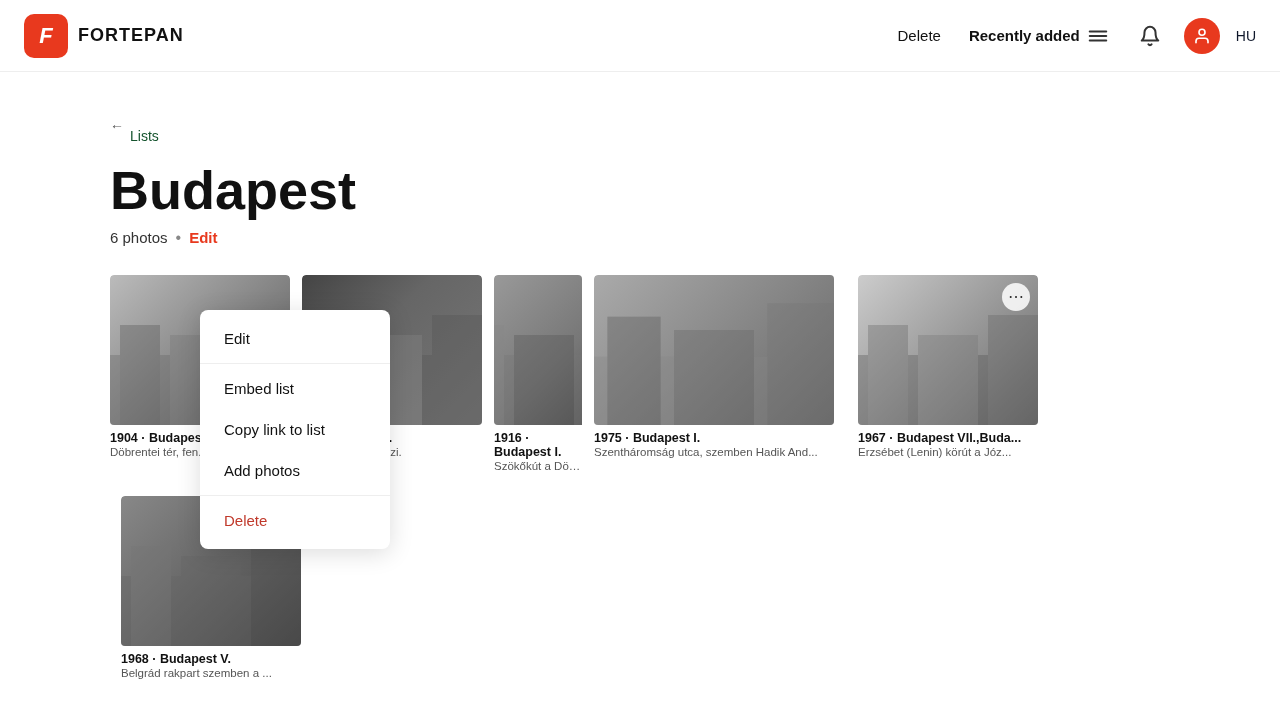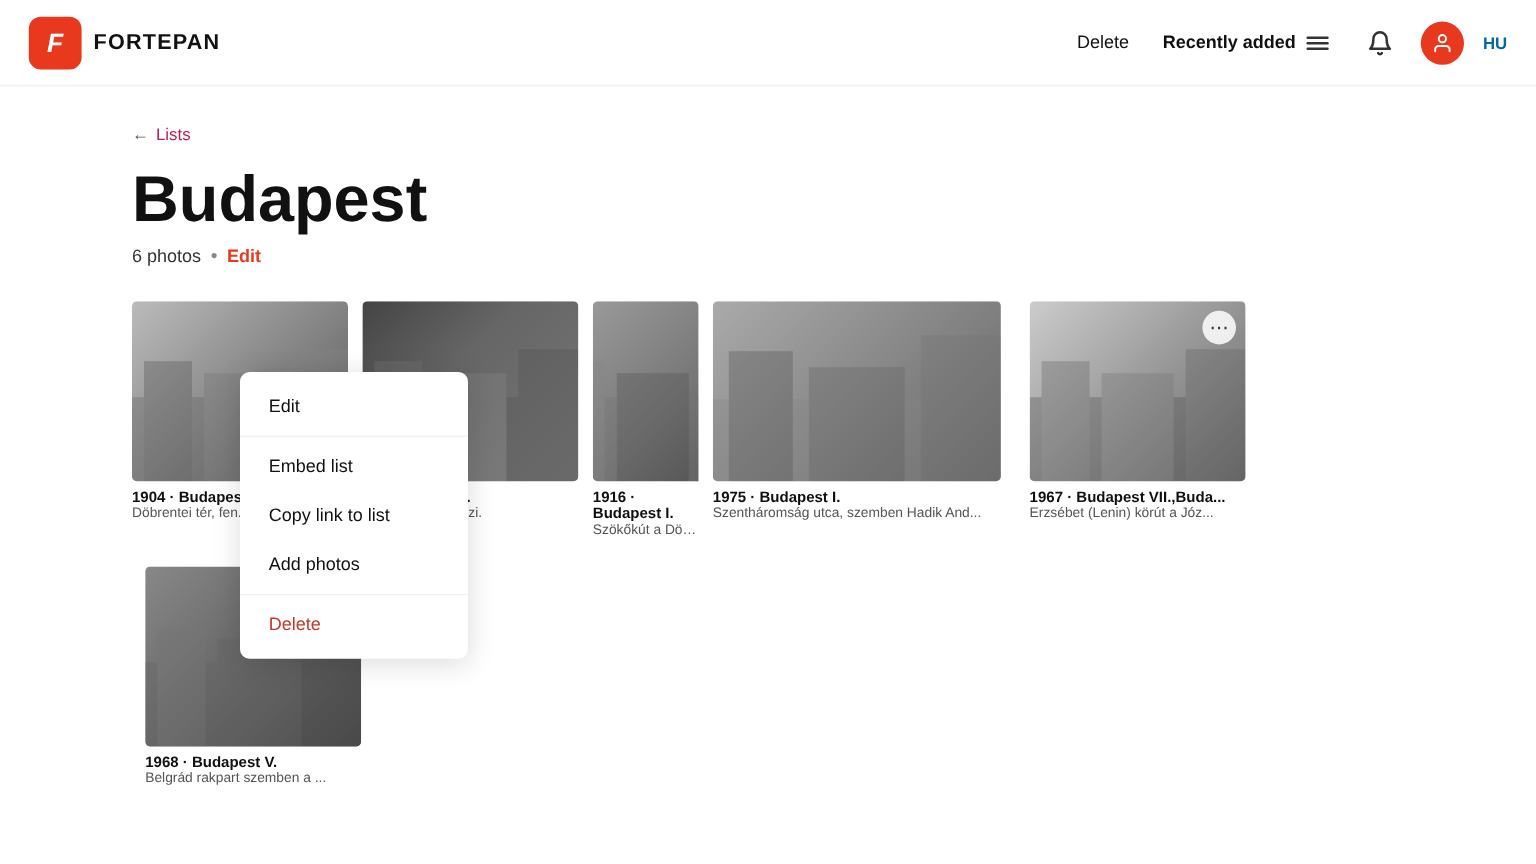--- a/index.html
+++ b/index.html
@@ -31,27 +31,27 @@
     .nav-link.active { font-weight: 600; }
     .header-icons { display: flex; align-items: center; gap: 16px; }
     .icon-btn {
       width: 36px; height: 36px; display: flex; align-items: center; justify-content: center;
       cursor: pointer; border-radius: 50%; color: #333;
     }
     .avatar-btn {
       width: 36px; height: 36px; background: #e8391e; border-radius: 50%;
       display: flex; align-items: center; justify-content: center; color: #fff; cursor: pointer;
     }
-    .lang-btn { font-size: 14px; font-weight: 700; color: #0369a1; cursor: pointer; }
+    .lang-btn { font-size: 14px; font-weight: 400; color: #0f172a; cursor: pointer; }
 
     
     .main { padding: 32px 80px 40px 110px; position: relative; }
     .breadcrumb { display: flex; align-items: center; gap: 6px; margin-bottom: 18px; }
     .breadcrumb-arrow { font-size: 14px; color: #555; }
-    .breadcrumb-link { font-size: 14px; color: #be185d; text-decoration: none; cursor: pointer; }
+    .breadcrumb-link { font-size: 14px; color: #14532d; text-decoration: none; cursor: pointer; margin-top: 24px; }
     .page-title { font-size: 54px; font-weight: 900; line-height: 1.05; margin-bottom: 10px; }
     .meta-row { display: flex; align-items: center; gap: 8px; margin-bottom: 28px; }
     .photos-count { font-size: 15px; color: #333; font-weight: 500; }
     .dot { color: #888; }
     .edit-link { font-size: 15px; font-weight: 600; color: #e8391e; text-decoration: none; cursor: pointer; }
 
     
     .photo-grid { display: flex; flex-wrap: wrap; gap: 12px; }
     .photo-card {
       position: relative; cursor: pointer; border-radius: 4px; overflow: hidden; flex-shrink: 0;

